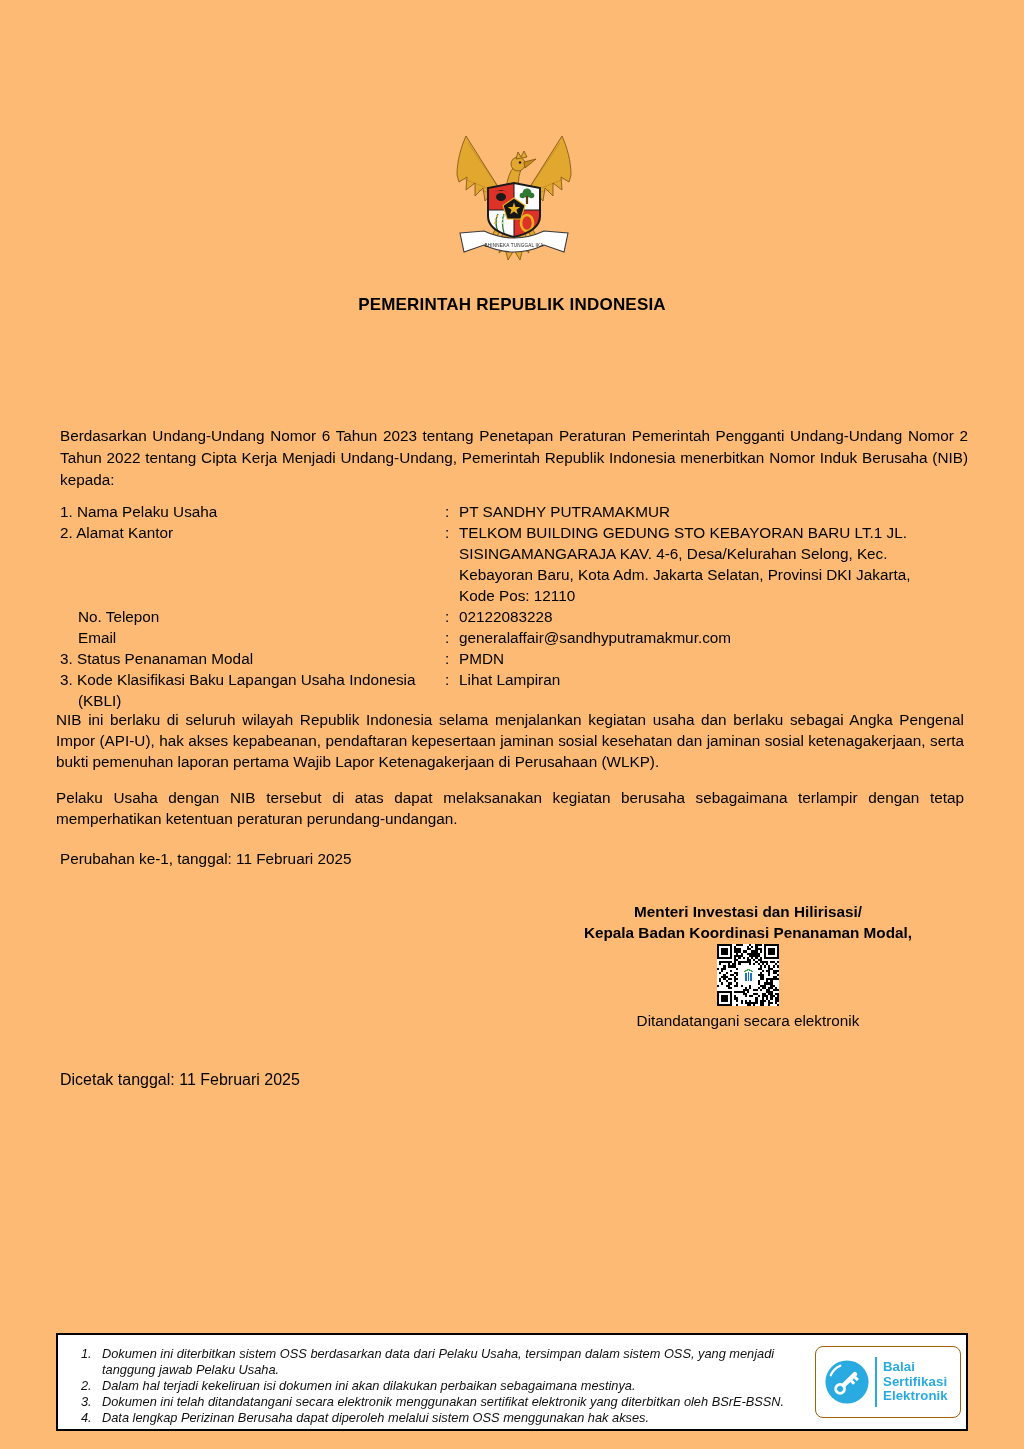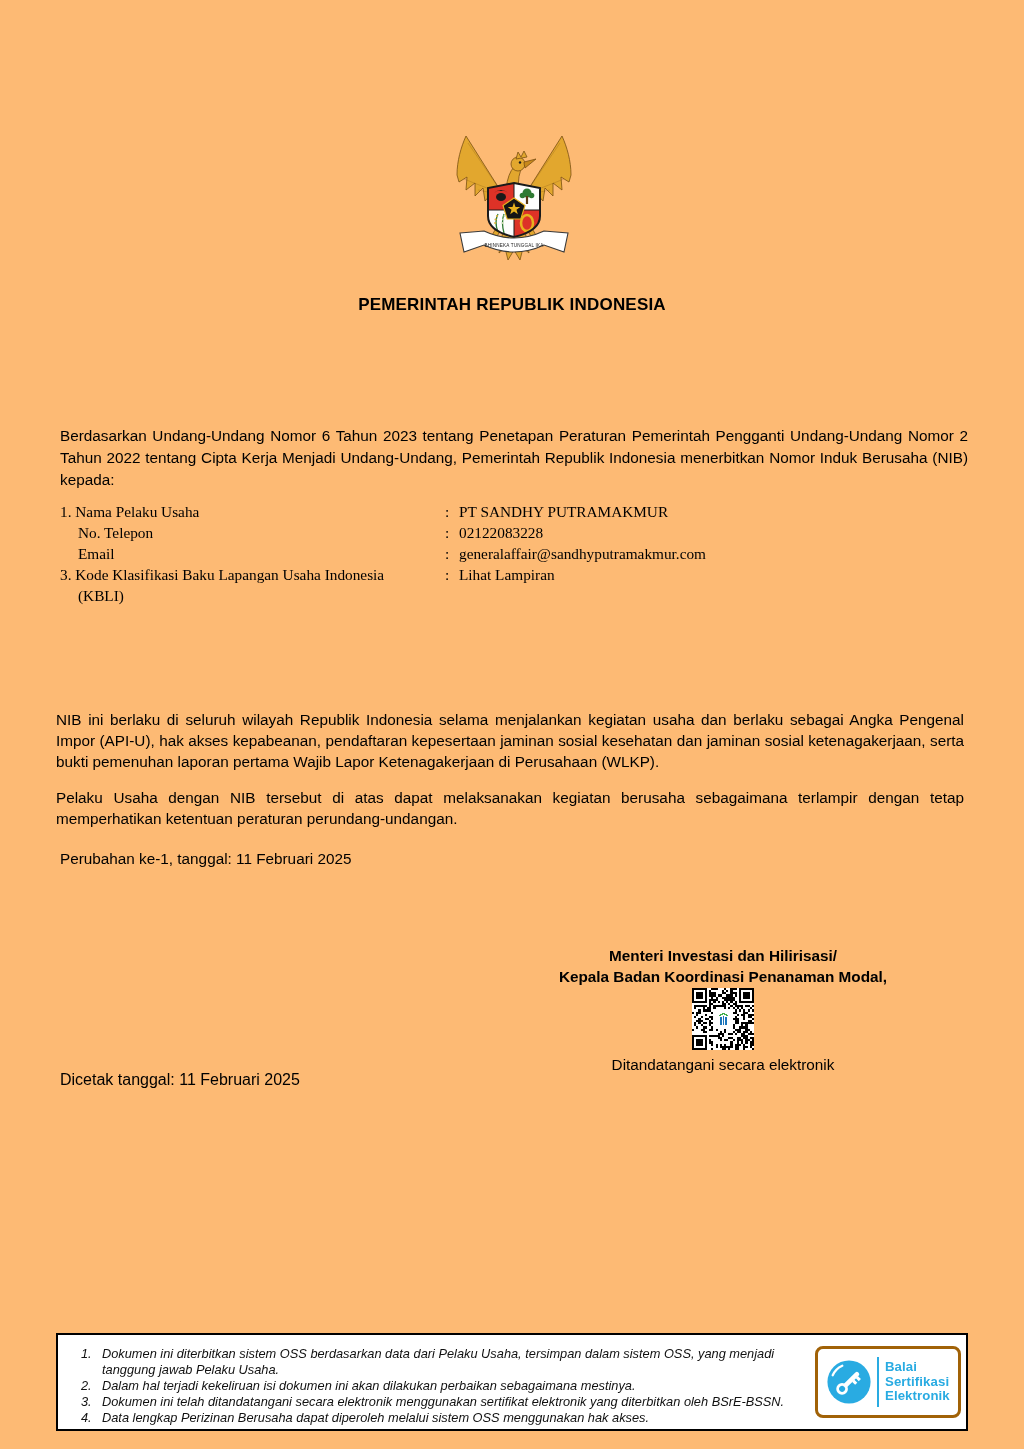--- a/index.html
+++ b/index.html
@@ -8,43 +8,43 @@
     font-family:"Liberation Sans",sans-serif;color:#000;overflow:hidden;
   }
   .emblem{position:absolute;left:452px;top:133px;width:124px;height:133px;}
   .gov-title{position:absolute;top:295px;left:0;width:100%;text-align:center;
     font-size:17px;font-weight:bold;letter-spacing:0.2px;}
   .doc-title{position:absolute;top:338px;left:0;width:100%;text-align:center;
     font-size:17px;font-weight:bold;line-height:22.5px;letter-spacing:0.2px;}
   .intro{position:absolute;top:425px;left:60px;width:908px;
     font-size:15.3px;line-height:21.8px;text-align:justify;}
   .fields{position:absolute;top:501px;left:60px;width:908px;font-size:15.3px;line-height:21px;}
-  .fields table{border-collapse:collapse;width:100%;font-family:Liberation Serif, serif;}
+  .fields table{border-collapse:collapse;width:100%;}
   .fields td{vertical-align:top;padding:0;font-size:15.3px;line-height:21px;}
   .fields td.lbl{width:385px;}
   .fields td.cln{width:14px;}
   .fields .sub{padding-left:18px;}
   .fields .val{width:480px;}
   .para{position:absolute;left:56px;width:908px;font-size:15.3px;line-height:20.8px;text-align:justify;}
   .para-nib{top:710px;}
   .para-pelaku{top:788px;}
   .issued{position:absolute;top:848px;left:60px;font-size:15.3px;line-height:21.5px;}
-  .signature{position:absolute;top:901px;left:513px;width:420px;text-align:center;font-size:15.3px;margin-top:44px;}
+  .signature{position:absolute;top:901px;left:538px;width:420px;text-align:center;font-size:15.3px;}
   .signature .sig-title{font-weight:bold;line-height:21px;}
   .qr-wrap{width:62px;height:62px;margin:1px auto 0 auto;}
   .sig-caption{margin-top:6px;}
   .printed{position:absolute;top:1071px;left:60px;font-size:16px;}
   .footbox{position:absolute;left:56px;top:1333px;width:908px;height:94px;border:2px solid #000;background:#fff;}
   .notes{position:absolute;left:14px;top:11px;width:752px;font-style:italic;
     font-size:12.8px;line-height:15.9px;color:#111;}
   .note-row{display:flex;}
   .note-num{flex:0 0 30px;box-sizing:border-box;padding-left:9px;}
   .note-text{flex:1;}
   .bse-card{position:absolute;right:5px;top:11px;width:146px;height:72px;background:#fff;
-    border:3px solid #a16207;border-radius:8px;display:flex;align-items:center;
+    border:1px solid #a16207;border-radius:8px;display:flex;align-items:center;
     padding:0 6px 0 8px;box-sizing:border-box;}
   .bse-divider{width:2px;height:50px;background:#29ABE2;margin:0 6px 0 5px;}
   .bse-text{color:#29ABE2;font-weight:bold;font-size:13.2px;line-height:14.6px;letter-spacing:0.1px;}
 </style>
 </head>
 <body>
 
 <div class="page">
 
   <svg class="emblem" viewBox="0 0 124 133" xmlns="http://www.w3.org/2000/svg">
@@ -105,35 +105,49 @@
     <table>
       <tbody>
           <tr>
         <td class="lbl">1. Nama Pelaku Usaha</td>
         <td class="cln">:</td>
         <td>
               <div class="val">PT SANDHY PUTRAMAKMUR</div>
             </td>
       </tr>
       <tr>
+        <td class="lbl">2. Alamat Kantor</td>
+        <td class="cln">:</td>
+        <td>
+              <div class="val">TELKOM BUILDING GEDUNG STO KEBAYORAN BARU LT.1 JL. SISINGAMANGARAJA KAV. 4-6, Desa/Kelurahan Selong, Kec. Kebayoran Baru, Kota Adm. Jakarta Selatan, Provinsi DKI Jakarta, Kode Pos: 12110</div>
+            </td>
+      </tr>
+      <tr>
         <td class="lbl">
               <div class="sub">No. Telepon</div>
             </td>
         <td class="cln">:</td>
         <td>
               <div class="val">02122083228</div>
             </td>
       </tr>
       <tr>
         <td class="lbl">
               <div class="sub">Email</div>
             </td>
         <td class="cln">:</td>
         <td>
               <div class="val">generalaffair@sandhyputramakmur.com</div>
+            </td>
+      </tr>
+      <tr>
+        <td class="lbl">3. Status Penanaman Modal</td>
+        <td class="cln">:</td>
+        <td>
+              <div class="val">PMDN</div>
             </td>
       </tr>
       <tr>
         <td class="lbl">
           <div>3. Kode Klasifikasi Baku Lapangan Usaha Indonesia</div>
           <div class="sub">(KBLI)</div>
         </td>
         <td class="cln">:</td>
         <td>
               <div class="val">Lihat Lampiran</div>

